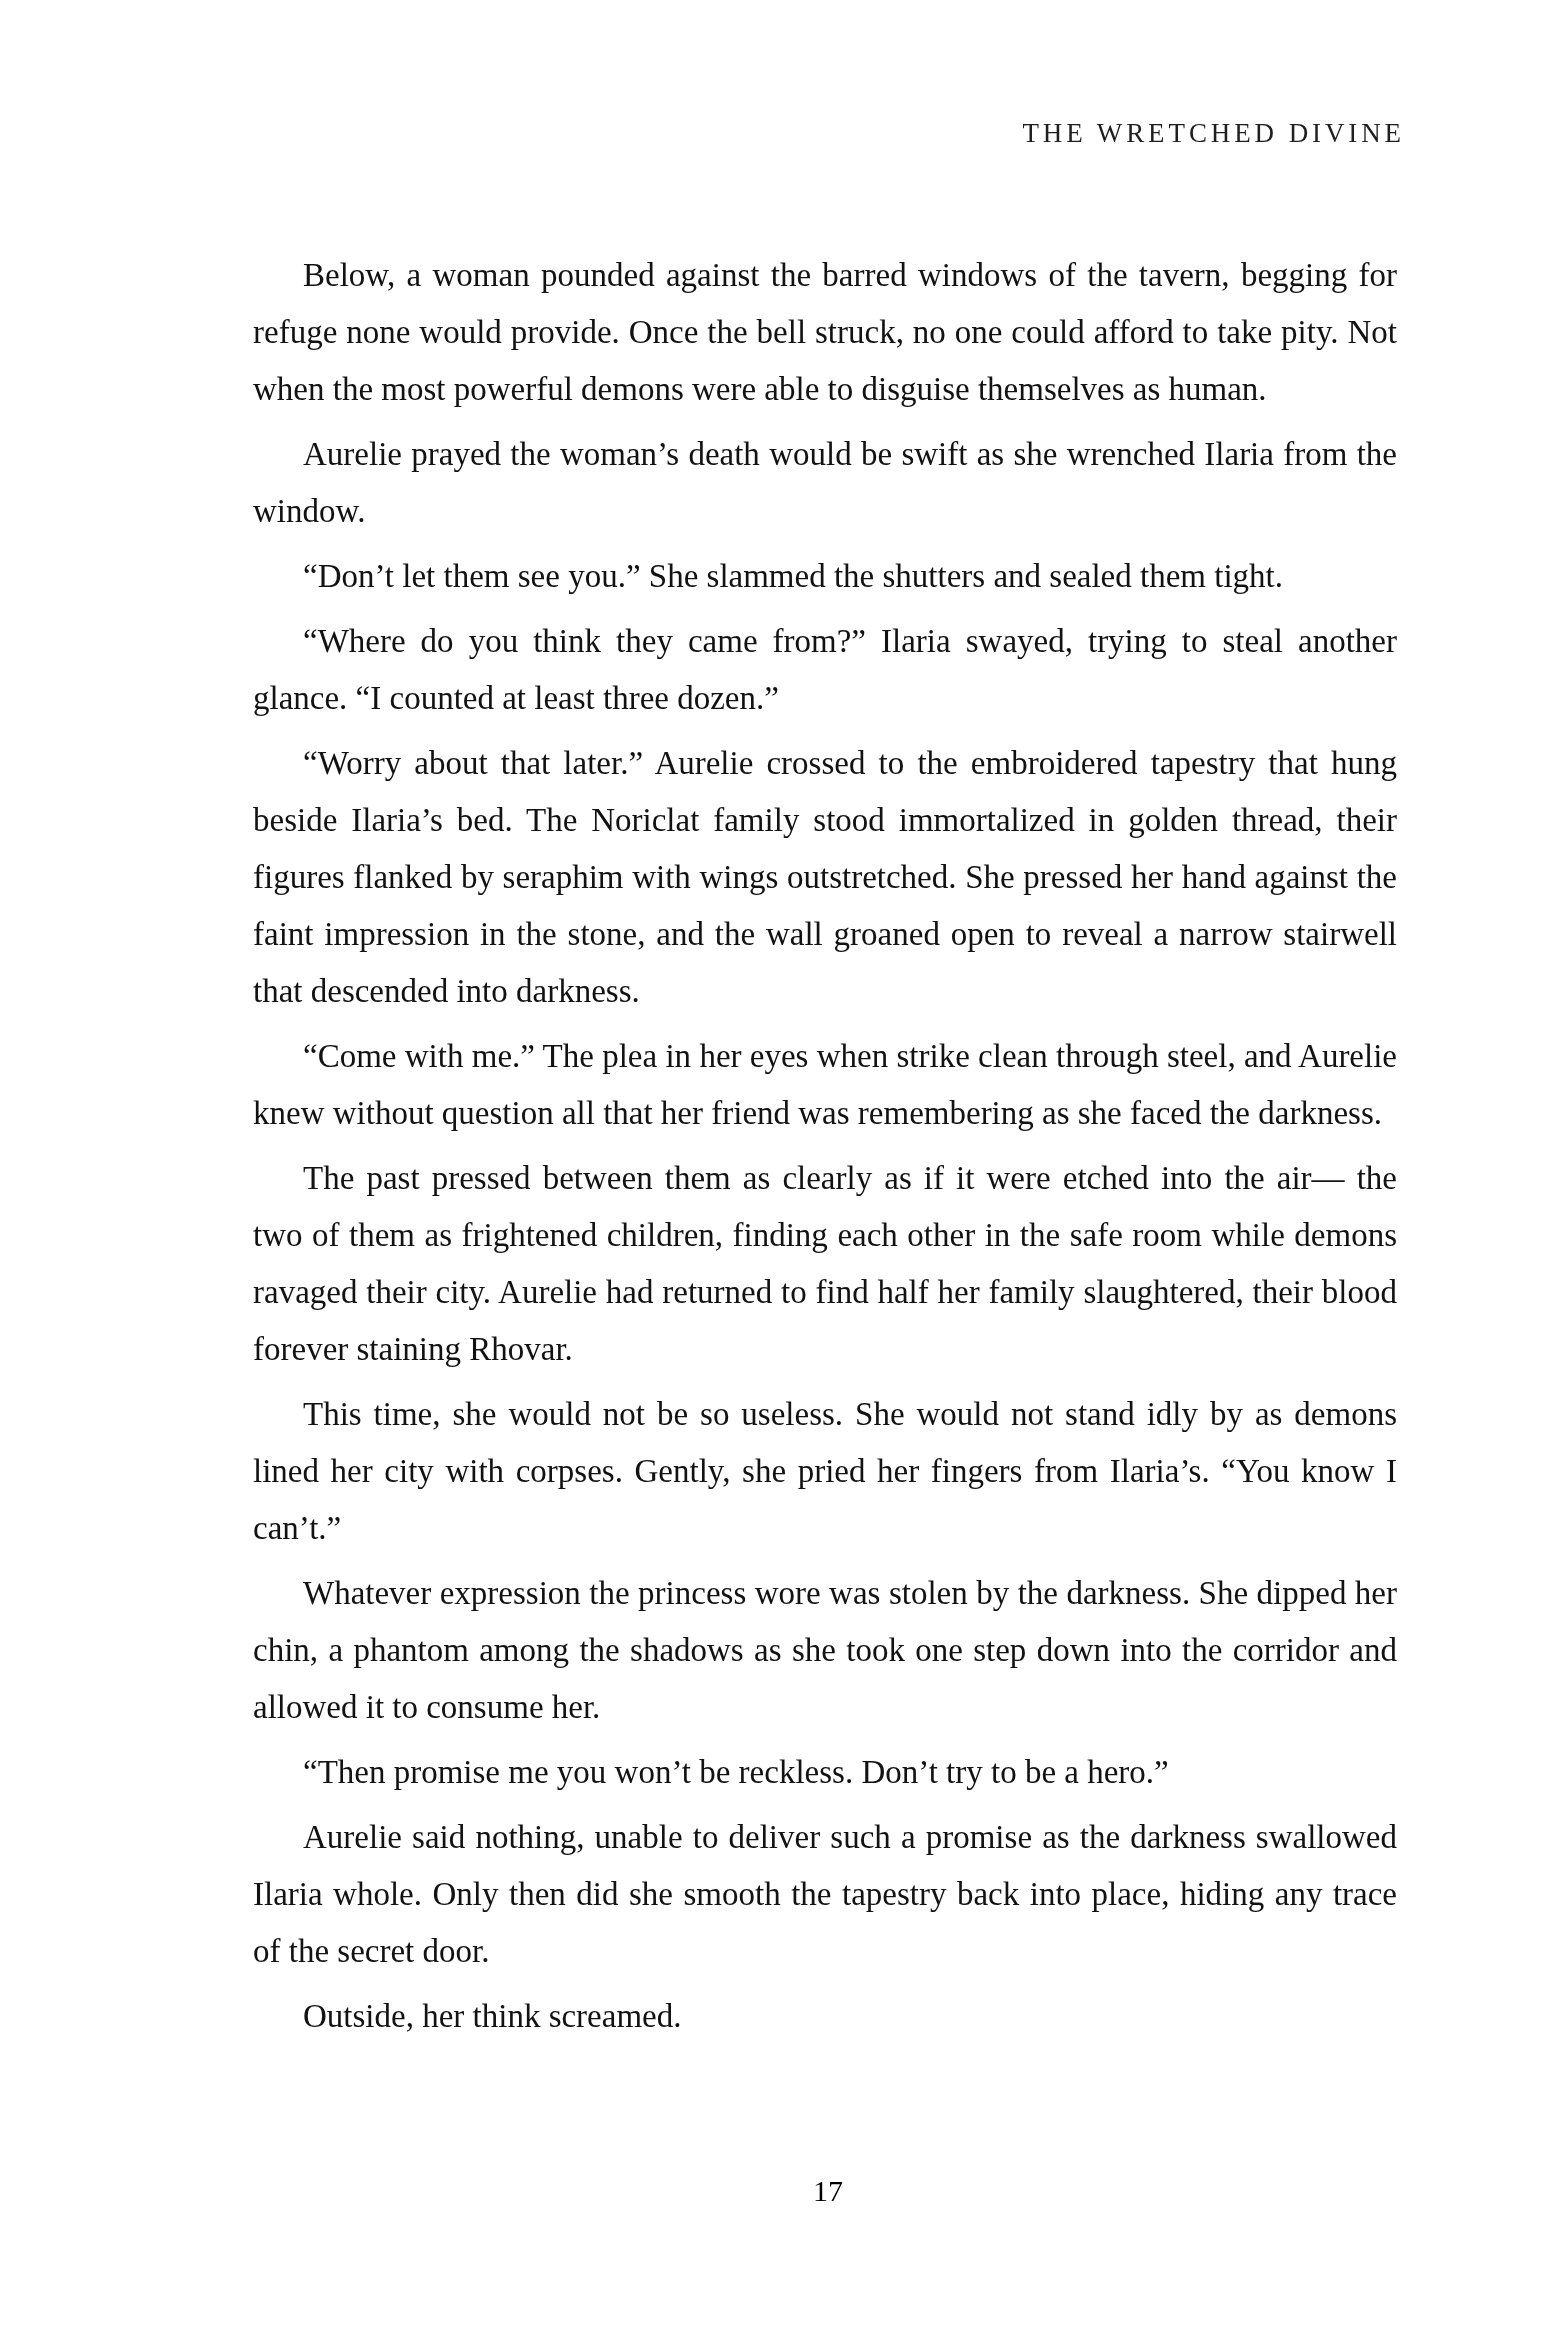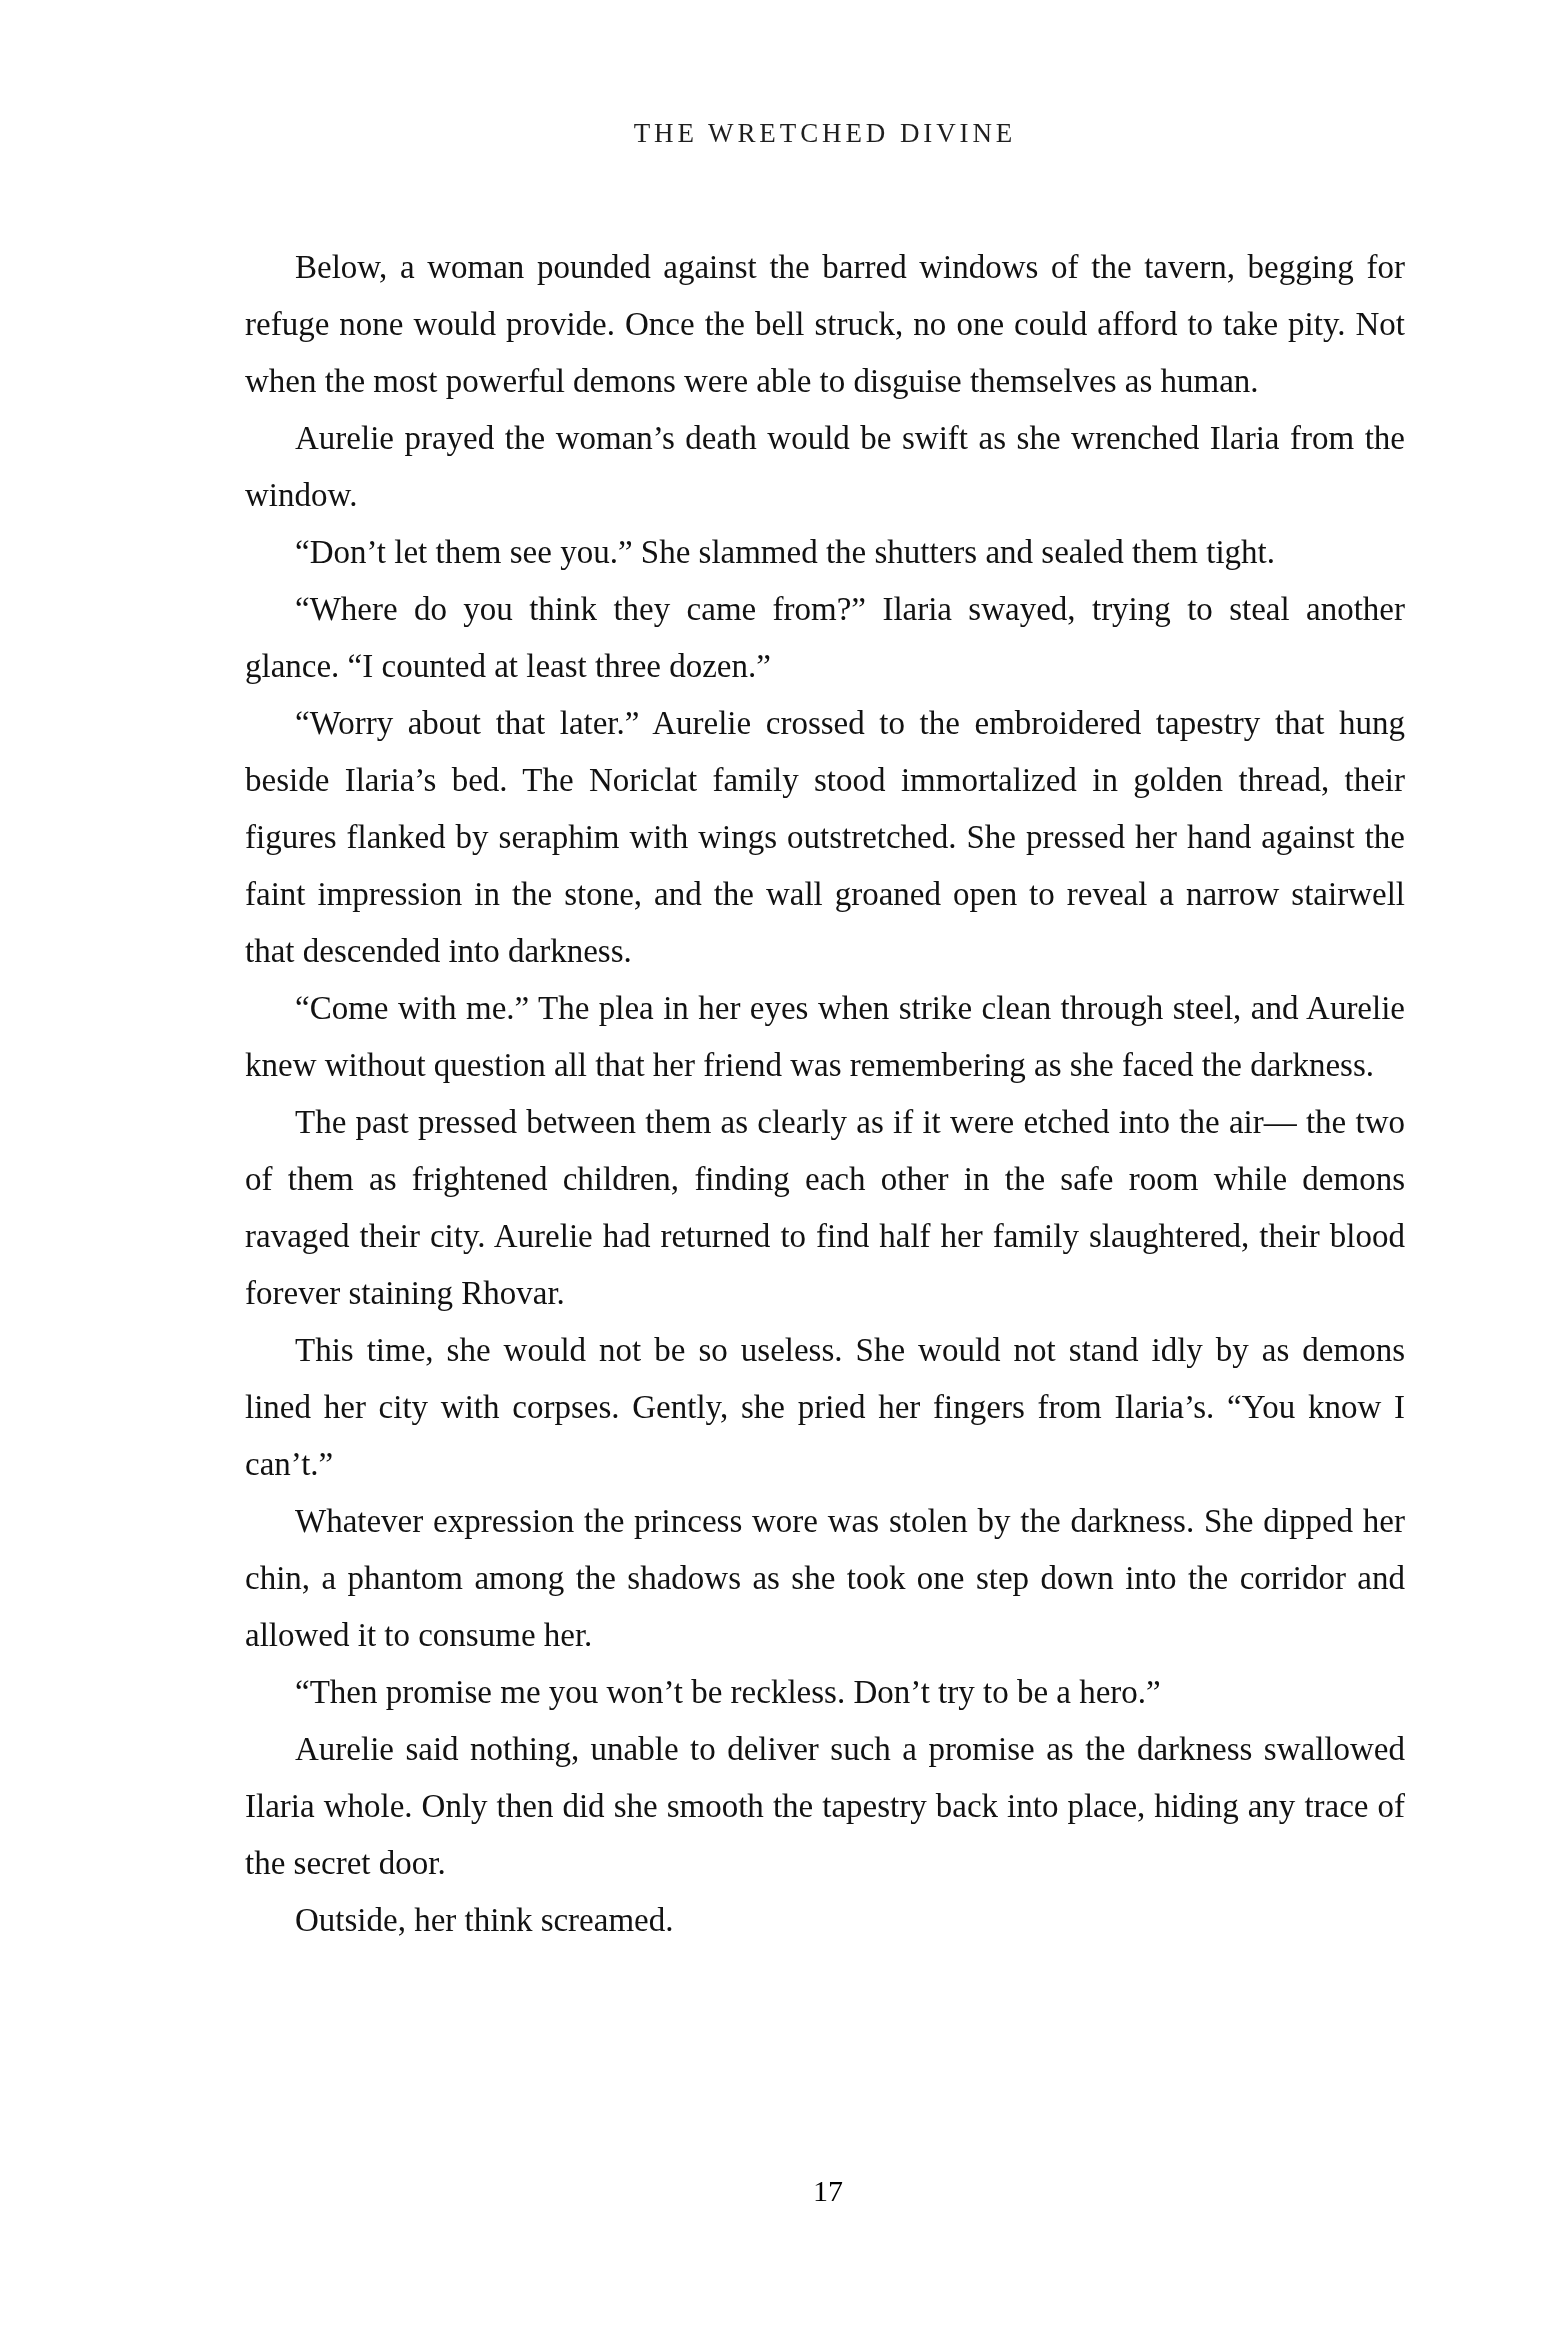--- a/index.html
+++ b/index.html
@@ -14,40 +14,40 @@
     background: #ffffff;
     font-family: "Liberation Serif", serif;
     color: #141414;
     overflow: hidden;
   }
   .running-head {
     position: absolute;
     top: 118px;
     left: 245px;
     width: 1160px;
-    text-align: center;
+    text-align: right;
     font-family: "Liberation Serif", serif;
     font-size: 27px;
     font-weight: 400;
     letter-spacing: 3.9px;
     color: #1f1f1f;
     white-space: nowrap;
   }
   .body-text {
     position: absolute;
     top: 239px;
     left: 245px;
     width: 1160px;
     font-size: 33px;
     line-height: 57px;
     text-align: justify;
     color: #121212;
   }
   .body-text p {
-    margin: 0;
+    margin: 8px;
     padding: 0;
     text-indent: 50px;
   }
   .folio {
     position: absolute;
     top: 2174px;
     left: 248px;
     width: 1160px;
     text-align: center;
     font-size: 30px;

